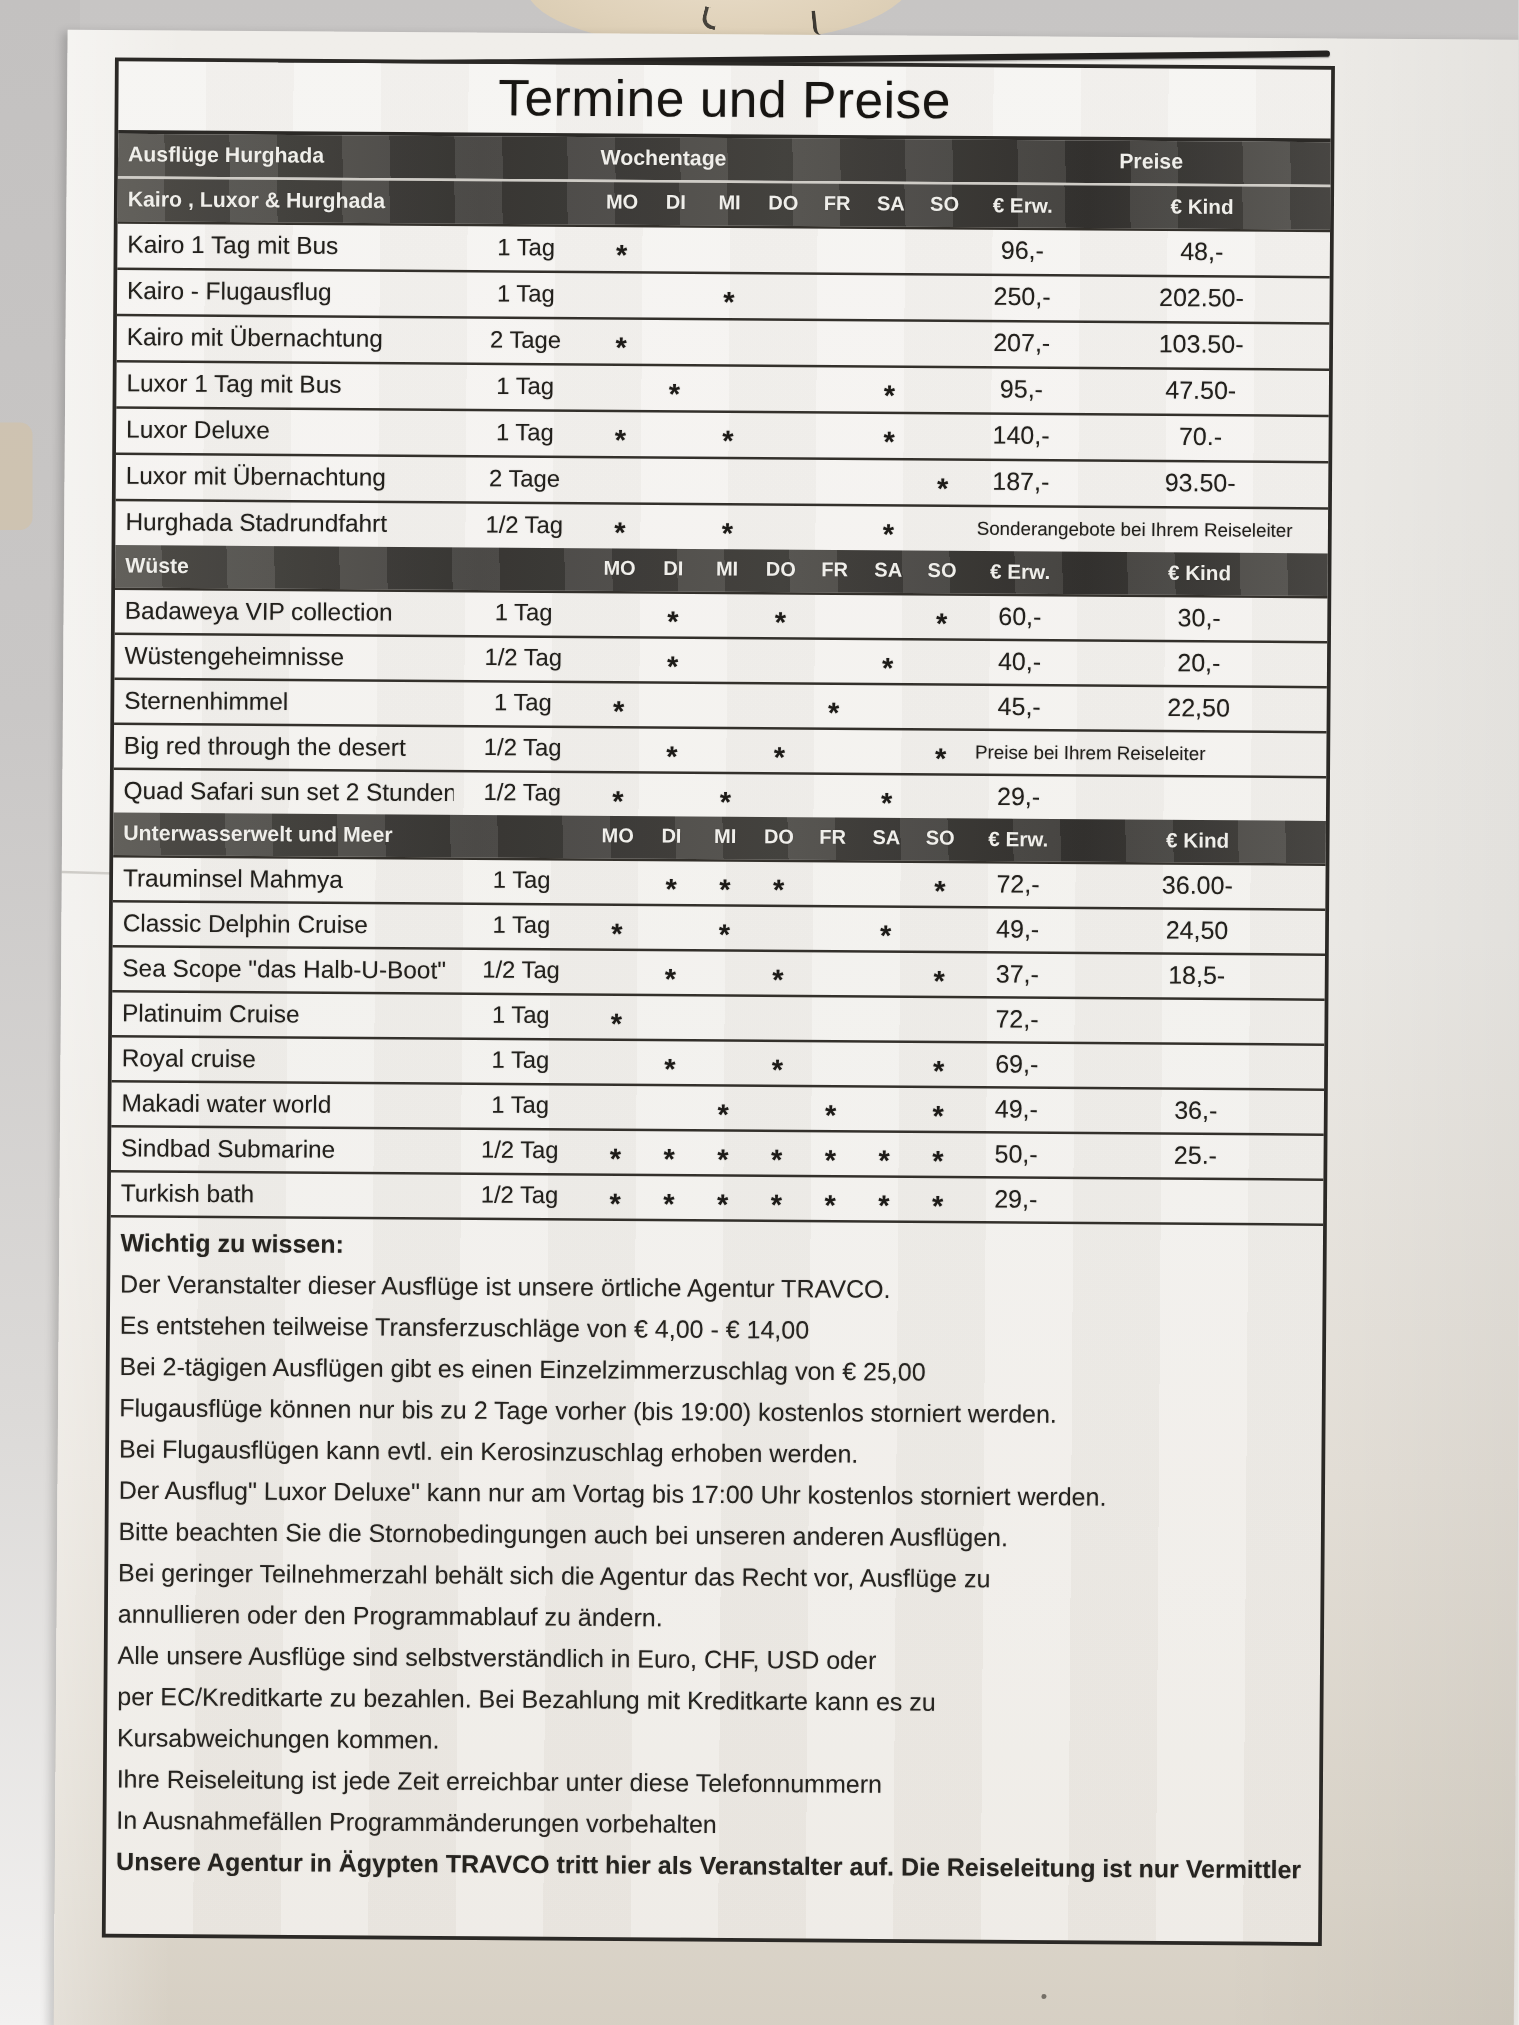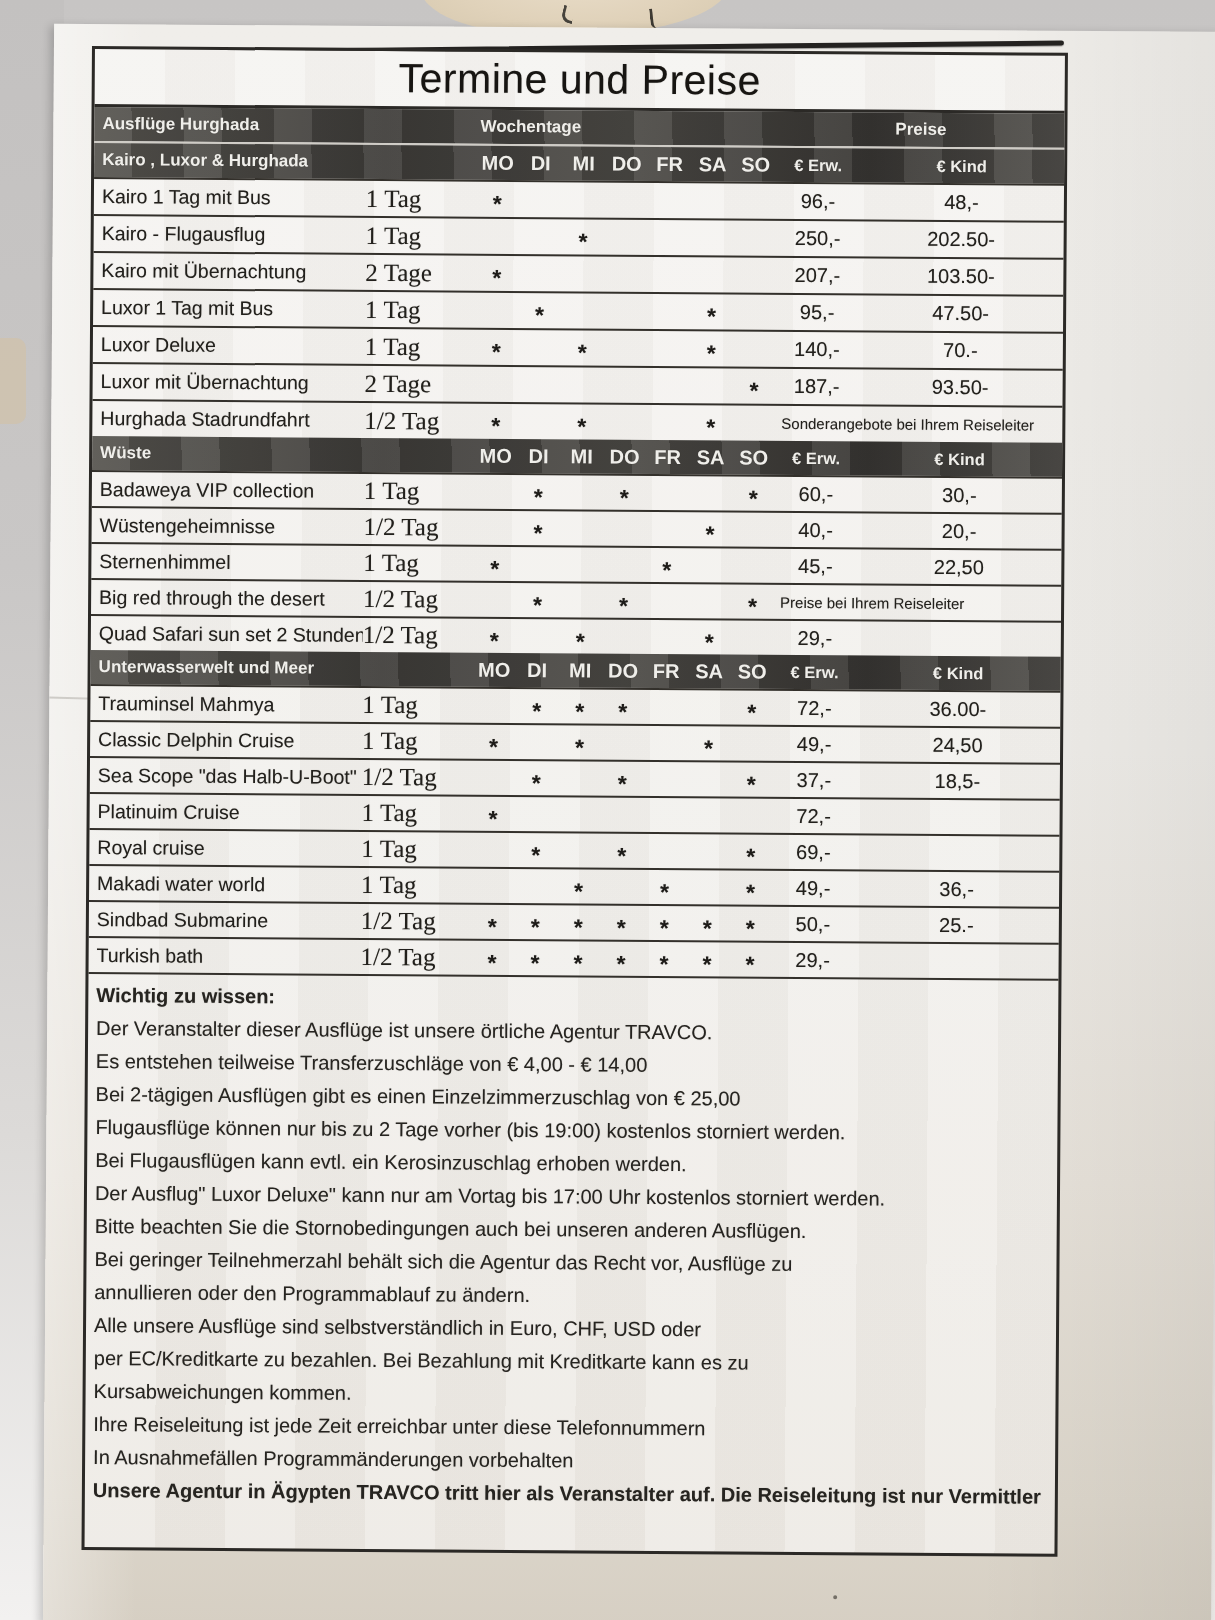--- a/index.html
+++ b/index.html
@@ -69,28 +69,28 @@
     height:34px;color:#efeeea;font-weight:bold;font-size:17px;
     background:
       repeating-linear-gradient(88deg,rgba(255,255,255,.07) 0 38px,rgba(0,0,0,.10) 38px 90px),
       linear-gradient(92deg,#56544f 0%,#3e3c39 30%,#4b4945 55%,#383633 80%,#504e4a 100%);
     text-shadow:0 0 2px rgba(0,0,0,.5);
   }
   .band.first{border-bottom:2px solid #cfccc6;}
   .band .sec-name{grid-column:1 / span 2;padding-left:8px;}
   .band .wk{grid-column:3 / span 7;padding-left:4px;}
   .band .pr{grid-column:10 / span 2;text-align:center;}
-  .band .day{text-align:center;font-size:20px;}
+  .band .day{text-align:center;font-size:16px;}
   .band .plabel{text-align:center;font-size:16.5px;}
   .row{
     height:35px;border-top:2.5px solid #33302b;font-size:19.5px;
   }
   .row.h34{height:34px;}
   .row .nm{padding-left:8px;white-space:nowrap;overflow:hidden;}
-  .row .dur{text-align:left;font-size:25px;font-family:Liberation Serif, serif;}
+  .row .dur{text-align:center;font-size:19px;}
   .row .day{text-align:center;font-size:23px;font-weight:bold;line-height:10px;padding-top:9px;color:#1d1b18;}
   .row .price{text-align:center;font-size:20px;}
   .row .note{grid-column:10 / span 2;font-size:15px;padding-left:6px;white-space:nowrap;}
   .notes{border-top:2.5px solid #33302b;padding:5px 10px 40px 8px;font-size:20px;line-height:33px;color:#262420;}
   .notes .nheading{font-weight:bold;}
   .notes .nfooter{font-weight:bold;}
   .doc-table *{text-shadow:0 0 1px rgba(45,42,36,.30);}
 </style>
 </head>
 <body>

